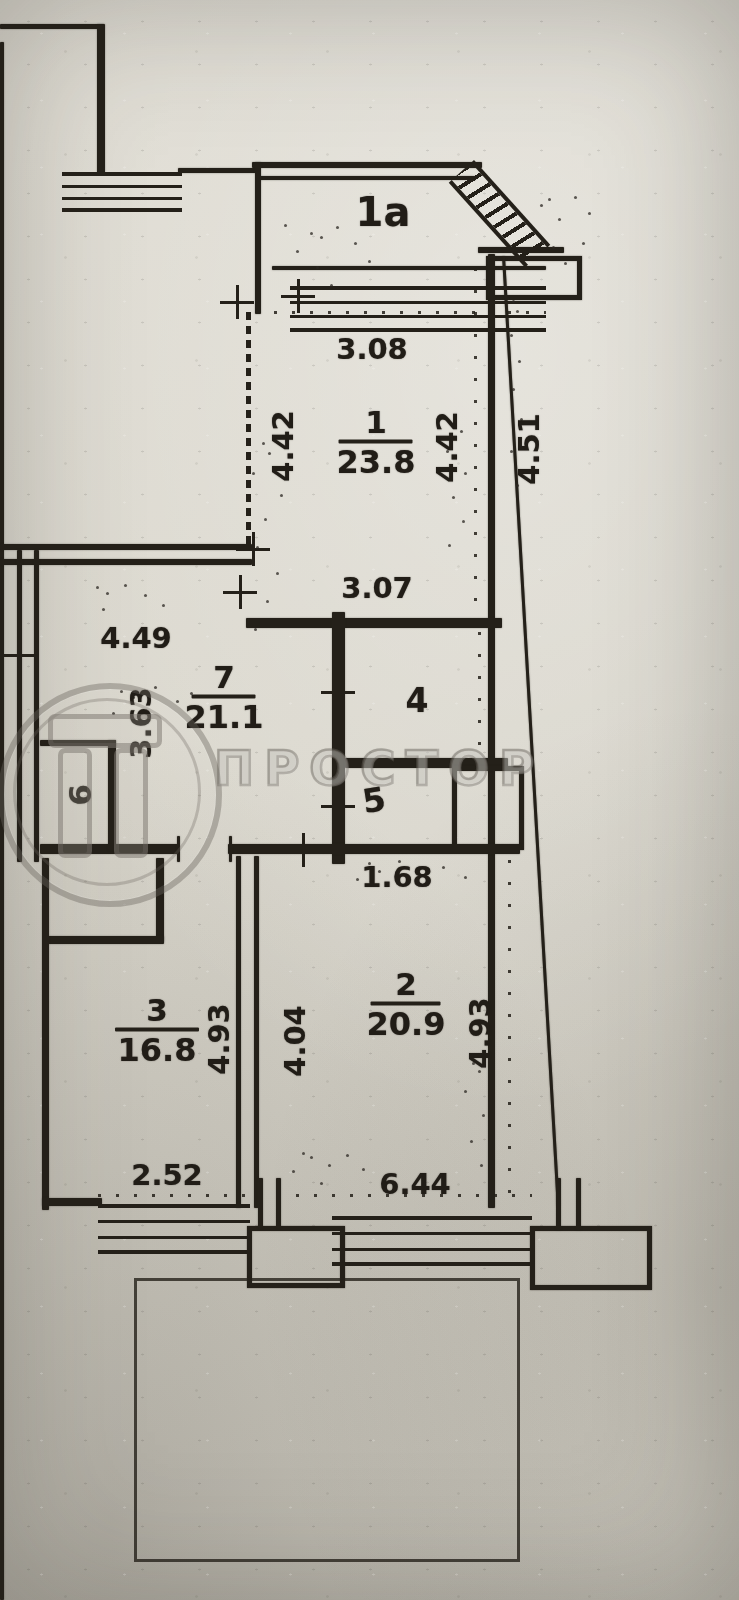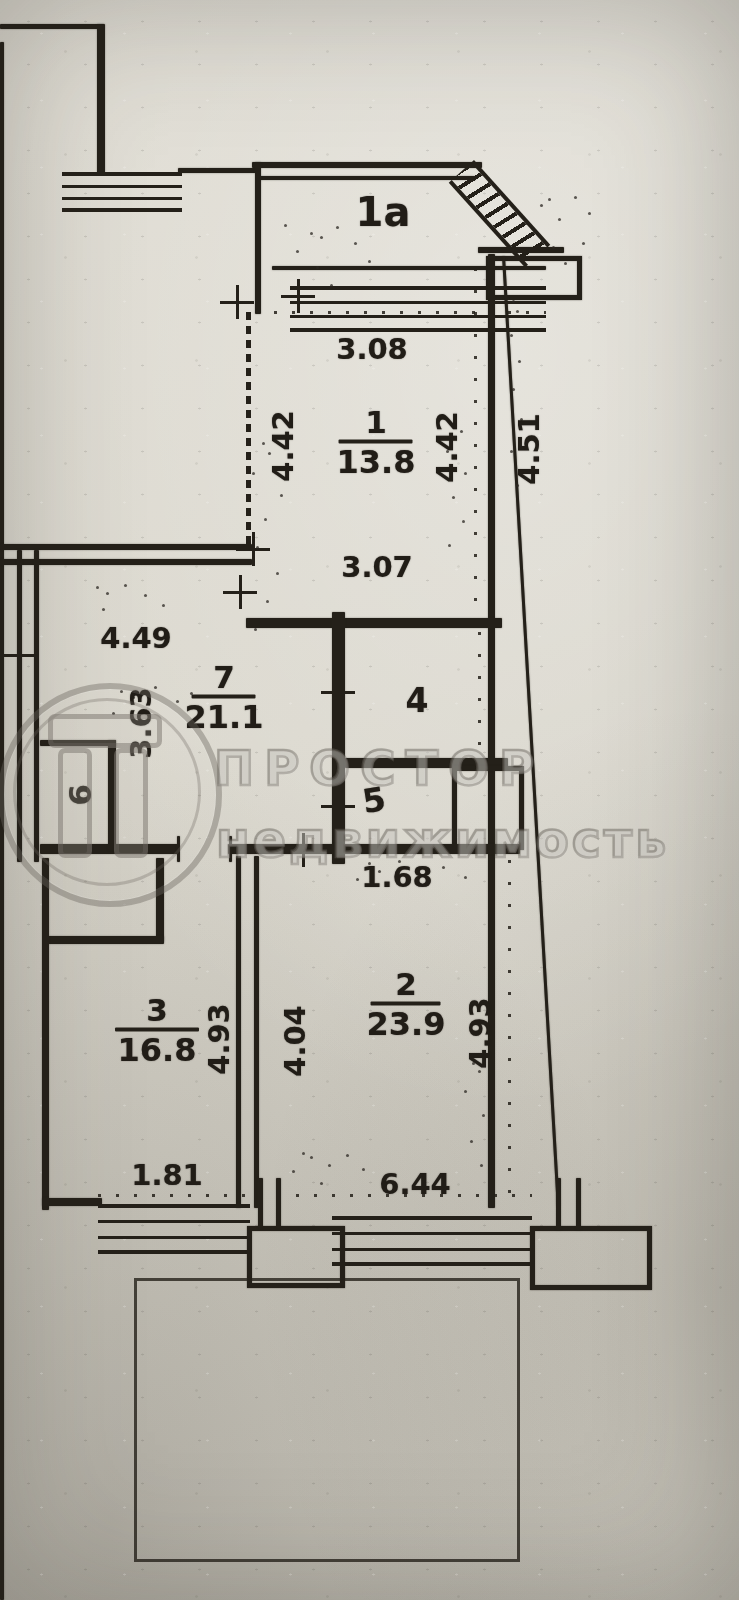--- a/index.html
+++ b/index.html
@@ -150,21 +150,21 @@
   <div class="sp" style="left:512px;top:300px;box-shadow:4px 10px 0 #2b2722,-2px 34px 0 #2b2722,6px 60px 0 #2b2722,0 88px 0 #2b2722,8px 118px 0 #2b2722,-2px 150px 0 #2b2722,4px 184px 0 #2b2722;"></div>
   <div class="sp" style="left:96px;top:586px;box-shadow:10px 6px 0 #2b2722,28px -2px 0 #2b2722,48px 8px 0 #2b2722,66px 18px 0 #2b2722,6px 22px 0 #2b2722;"></div>
 
   <div class="rstack" style="left:383px;top:212px;">
     <span class="rnum-big">1а</span>
   </div>
 
   <div class="rstack" style="left:376px;top:442px;">
     <span class="rnum">1</span>
     <span class="fbar" style="width:74px;"></span>
-    <span class="rarea">13.8</span>
+    <span class="rarea">23.8</span>
   </div>
 
   <div class="rstack" style="left:224px;top:697px;">
     <span class="rnum">7</span>
     <span class="fbar" style="width:64px;"></span>
     <span class="rarea">21.1</span>
   </div>
 
   <div class="lbl" style="left:417px;top:700px;font-size:33px;">4</div>
   <div class="lbl" style="left:374px;top:800px;font-size:33px;transform:translate(-50%,-50%) rotate(-9deg);">5</div>
@@ -172,38 +172,37 @@
 
   <div class="rstack" style="left:157px;top:1030px;">
     <span class="rnum">3</span>
     <span class="fbar" style="width:84px;"></span>
     <span class="rarea">16.8</span>
   </div>
 
   <div class="rstack" style="left:406px;top:1004px;">
     <span class="rnum">2</span>
     <span class="fbar" style="width:70px;"></span>
-    <span class="rarea">23.9</span>
+    <span class="rarea">20.9</span>
   </div>
 
   <div class="lbl" style="left:372px;top:319px;margin-top:30px;">3.08</div>
   <div class="lbl vrt" style="left:283px;top:446px;">4.42</div>
   <div class="lbl vrt" style="left:447px;top:447px;">4.42</div>
   <div class="lbl vrt" style="left:529px;top:449px;">4.51</div>
-  <div class="lbl" style="left:377px;top:567px;">3.07</div>
+  <div class="lbl" style="left:377px;top:588px;">3.07</div>
   <div class="lbl" style="left:136px;top:638px;">4.49</div>
   <div class="lbl vrt" style="left:141px;top:723px;">3.63</div>
   <div class="lbl" style="left:397px;top:877px;">1.68</div>
   <div class="lbl vrt" style="left:219px;top:1039px;">4.93</div>
   <div class="lbl vrt" style="left:295px;top:1041px;">4.04</div>
   <div class="lbl vrt" style="left:480px;top:1033px;">4.93</div>
-  <div class="lbl" style="left:167px;top:1175px;">1.81</div>
+  <div class="lbl" style="left:167px;top:1175px;">2.52</div>
   <div class="lbl" style="left:415px;top:1184px;">6.44</div>
 
   <div class="wm wm-ring" style="left:-2px;top:683px;width:212px;height:212px;"></div>
   <div class="wm wm-ring2" style="left:13px;top:698px;width:182px;height:182px;"></div>
   <div class="wm wm-bar" style="left:48px;top:714px;width:104px;height:24px;"></div>
   <div class="wm wm-bar" style="left:58px;top:748px;width:24px;height:100px;"></div>
   <div class="wm wm-bar" style="left:114px;top:748px;width:24px;height:100px;"></div>
   <div class="wm wm-text wm-brand" style="left:214px;top:740px;">ПРОСТОР</div>
-  <div class="wm wm-text wm-sub" style="left:216px;top:812px;">недвижимость</div>
 
 </div>
 
 </body></html>

